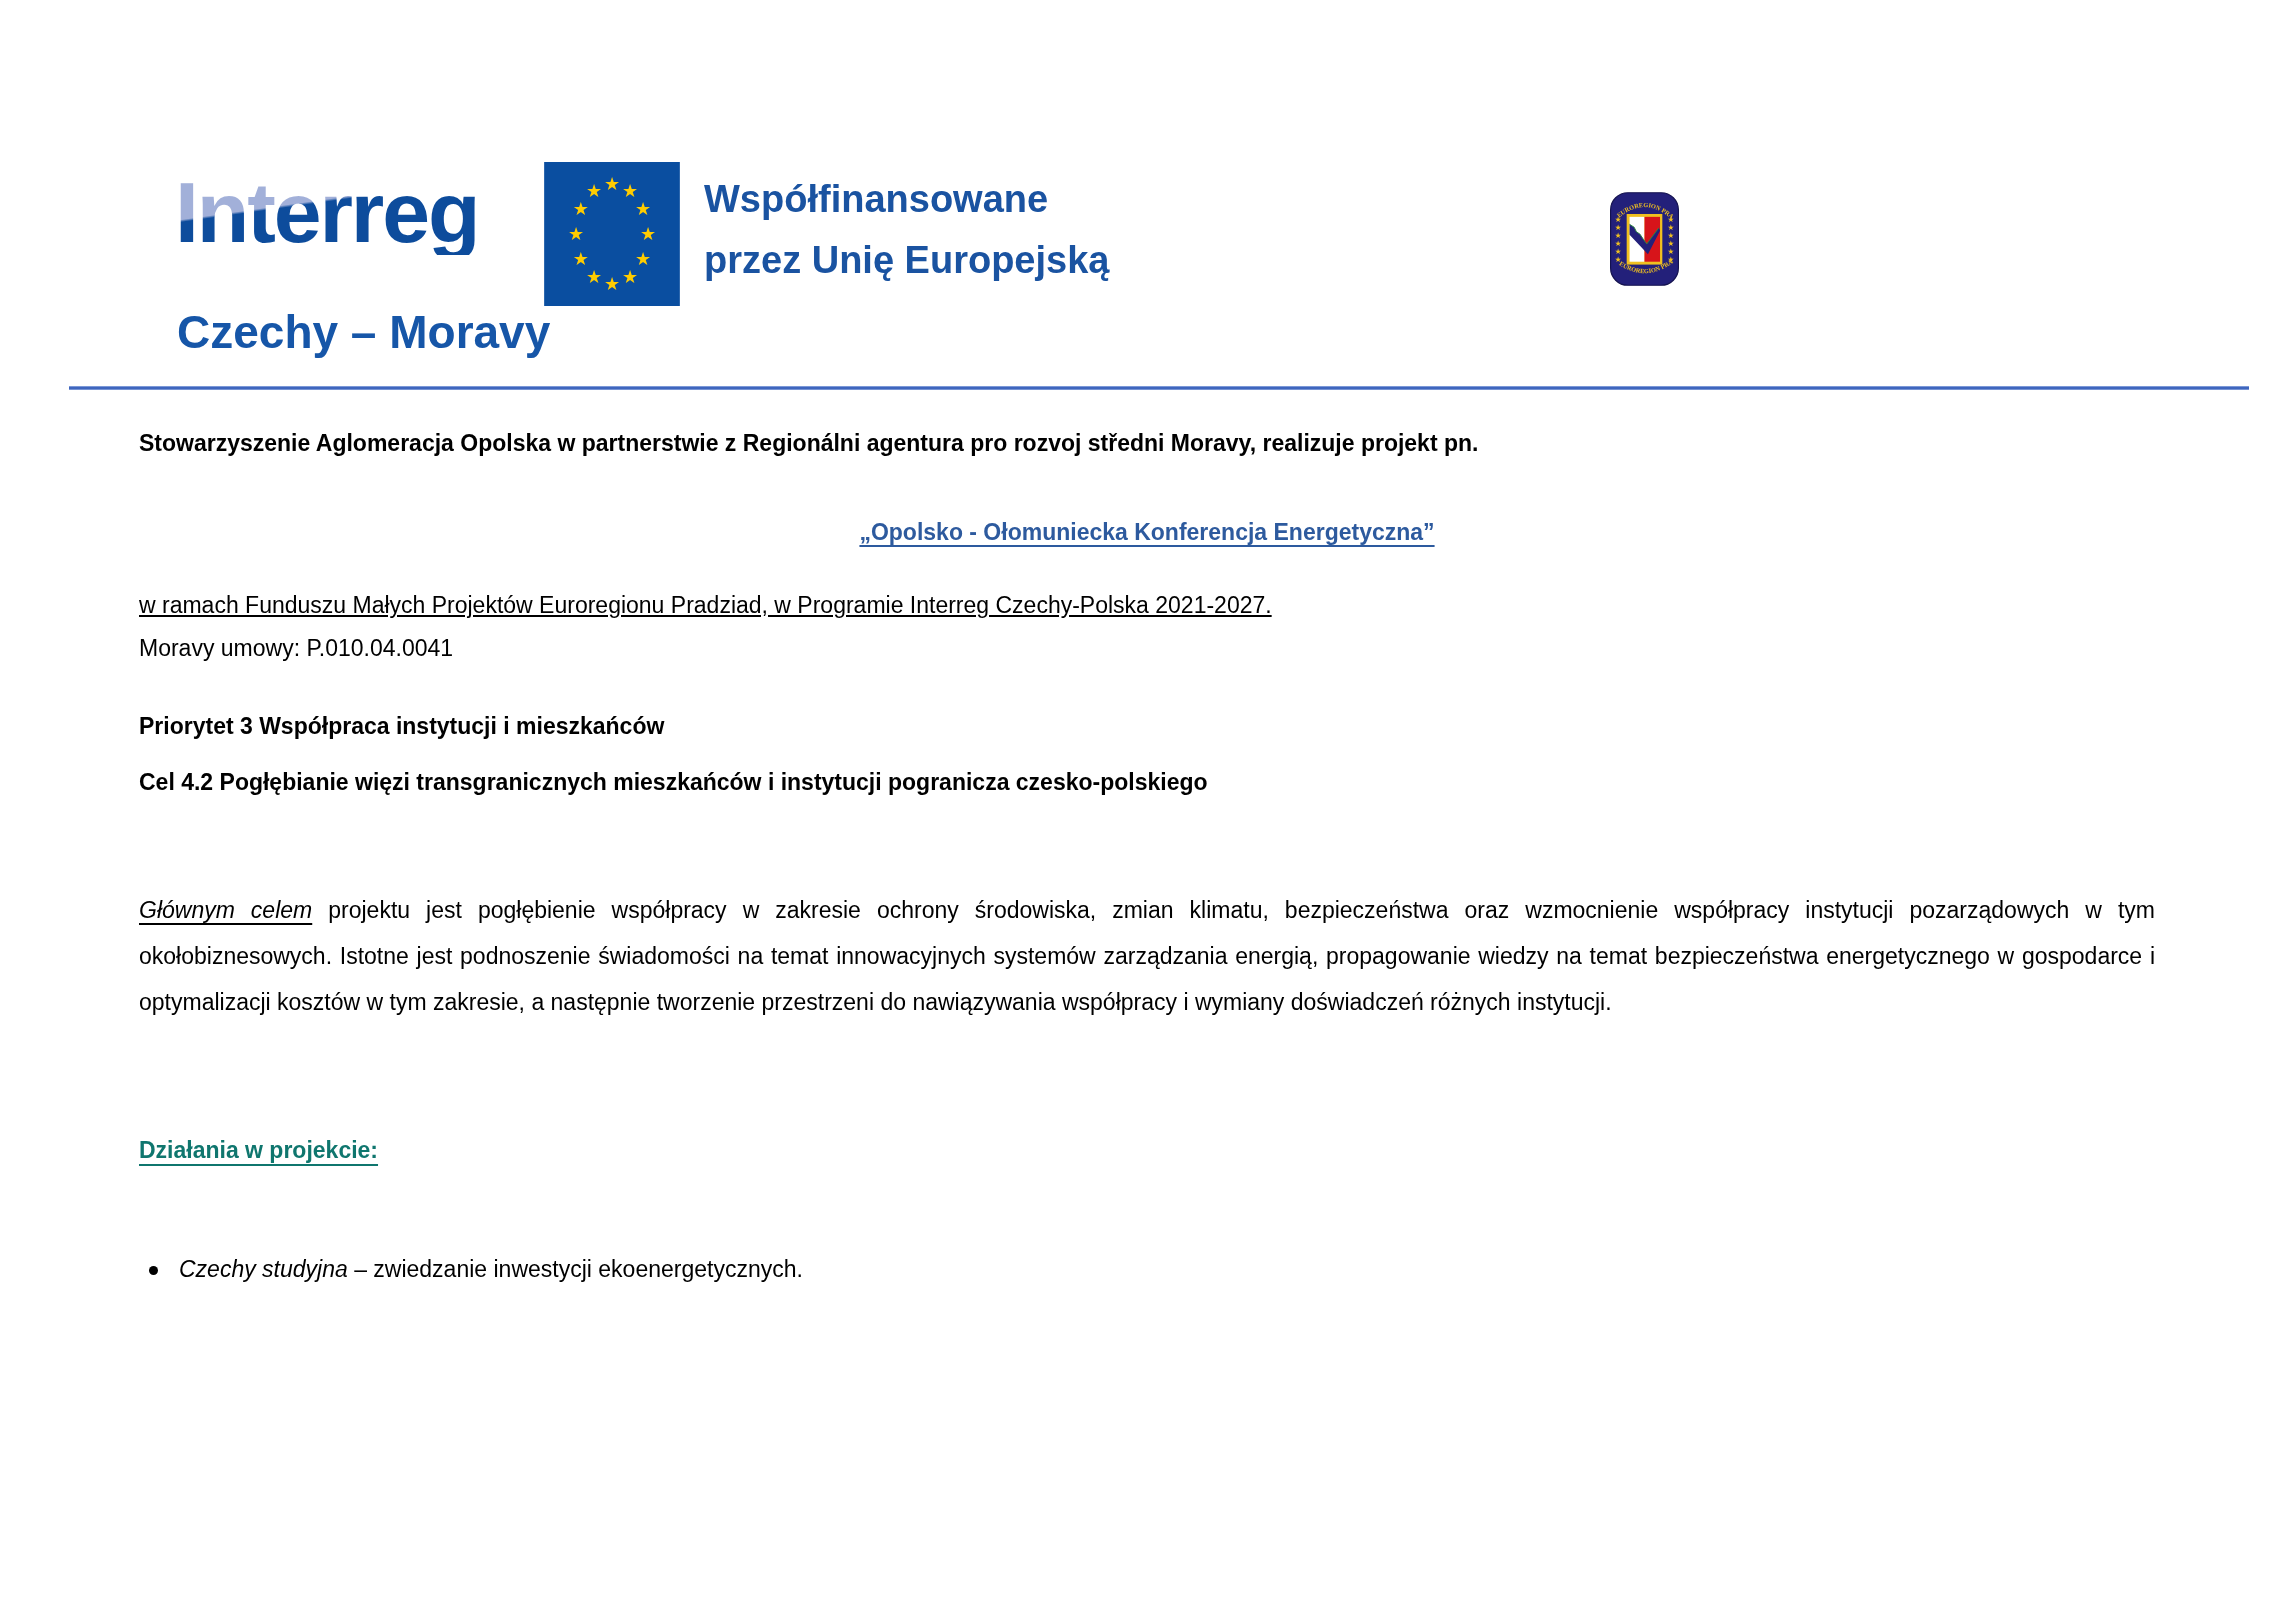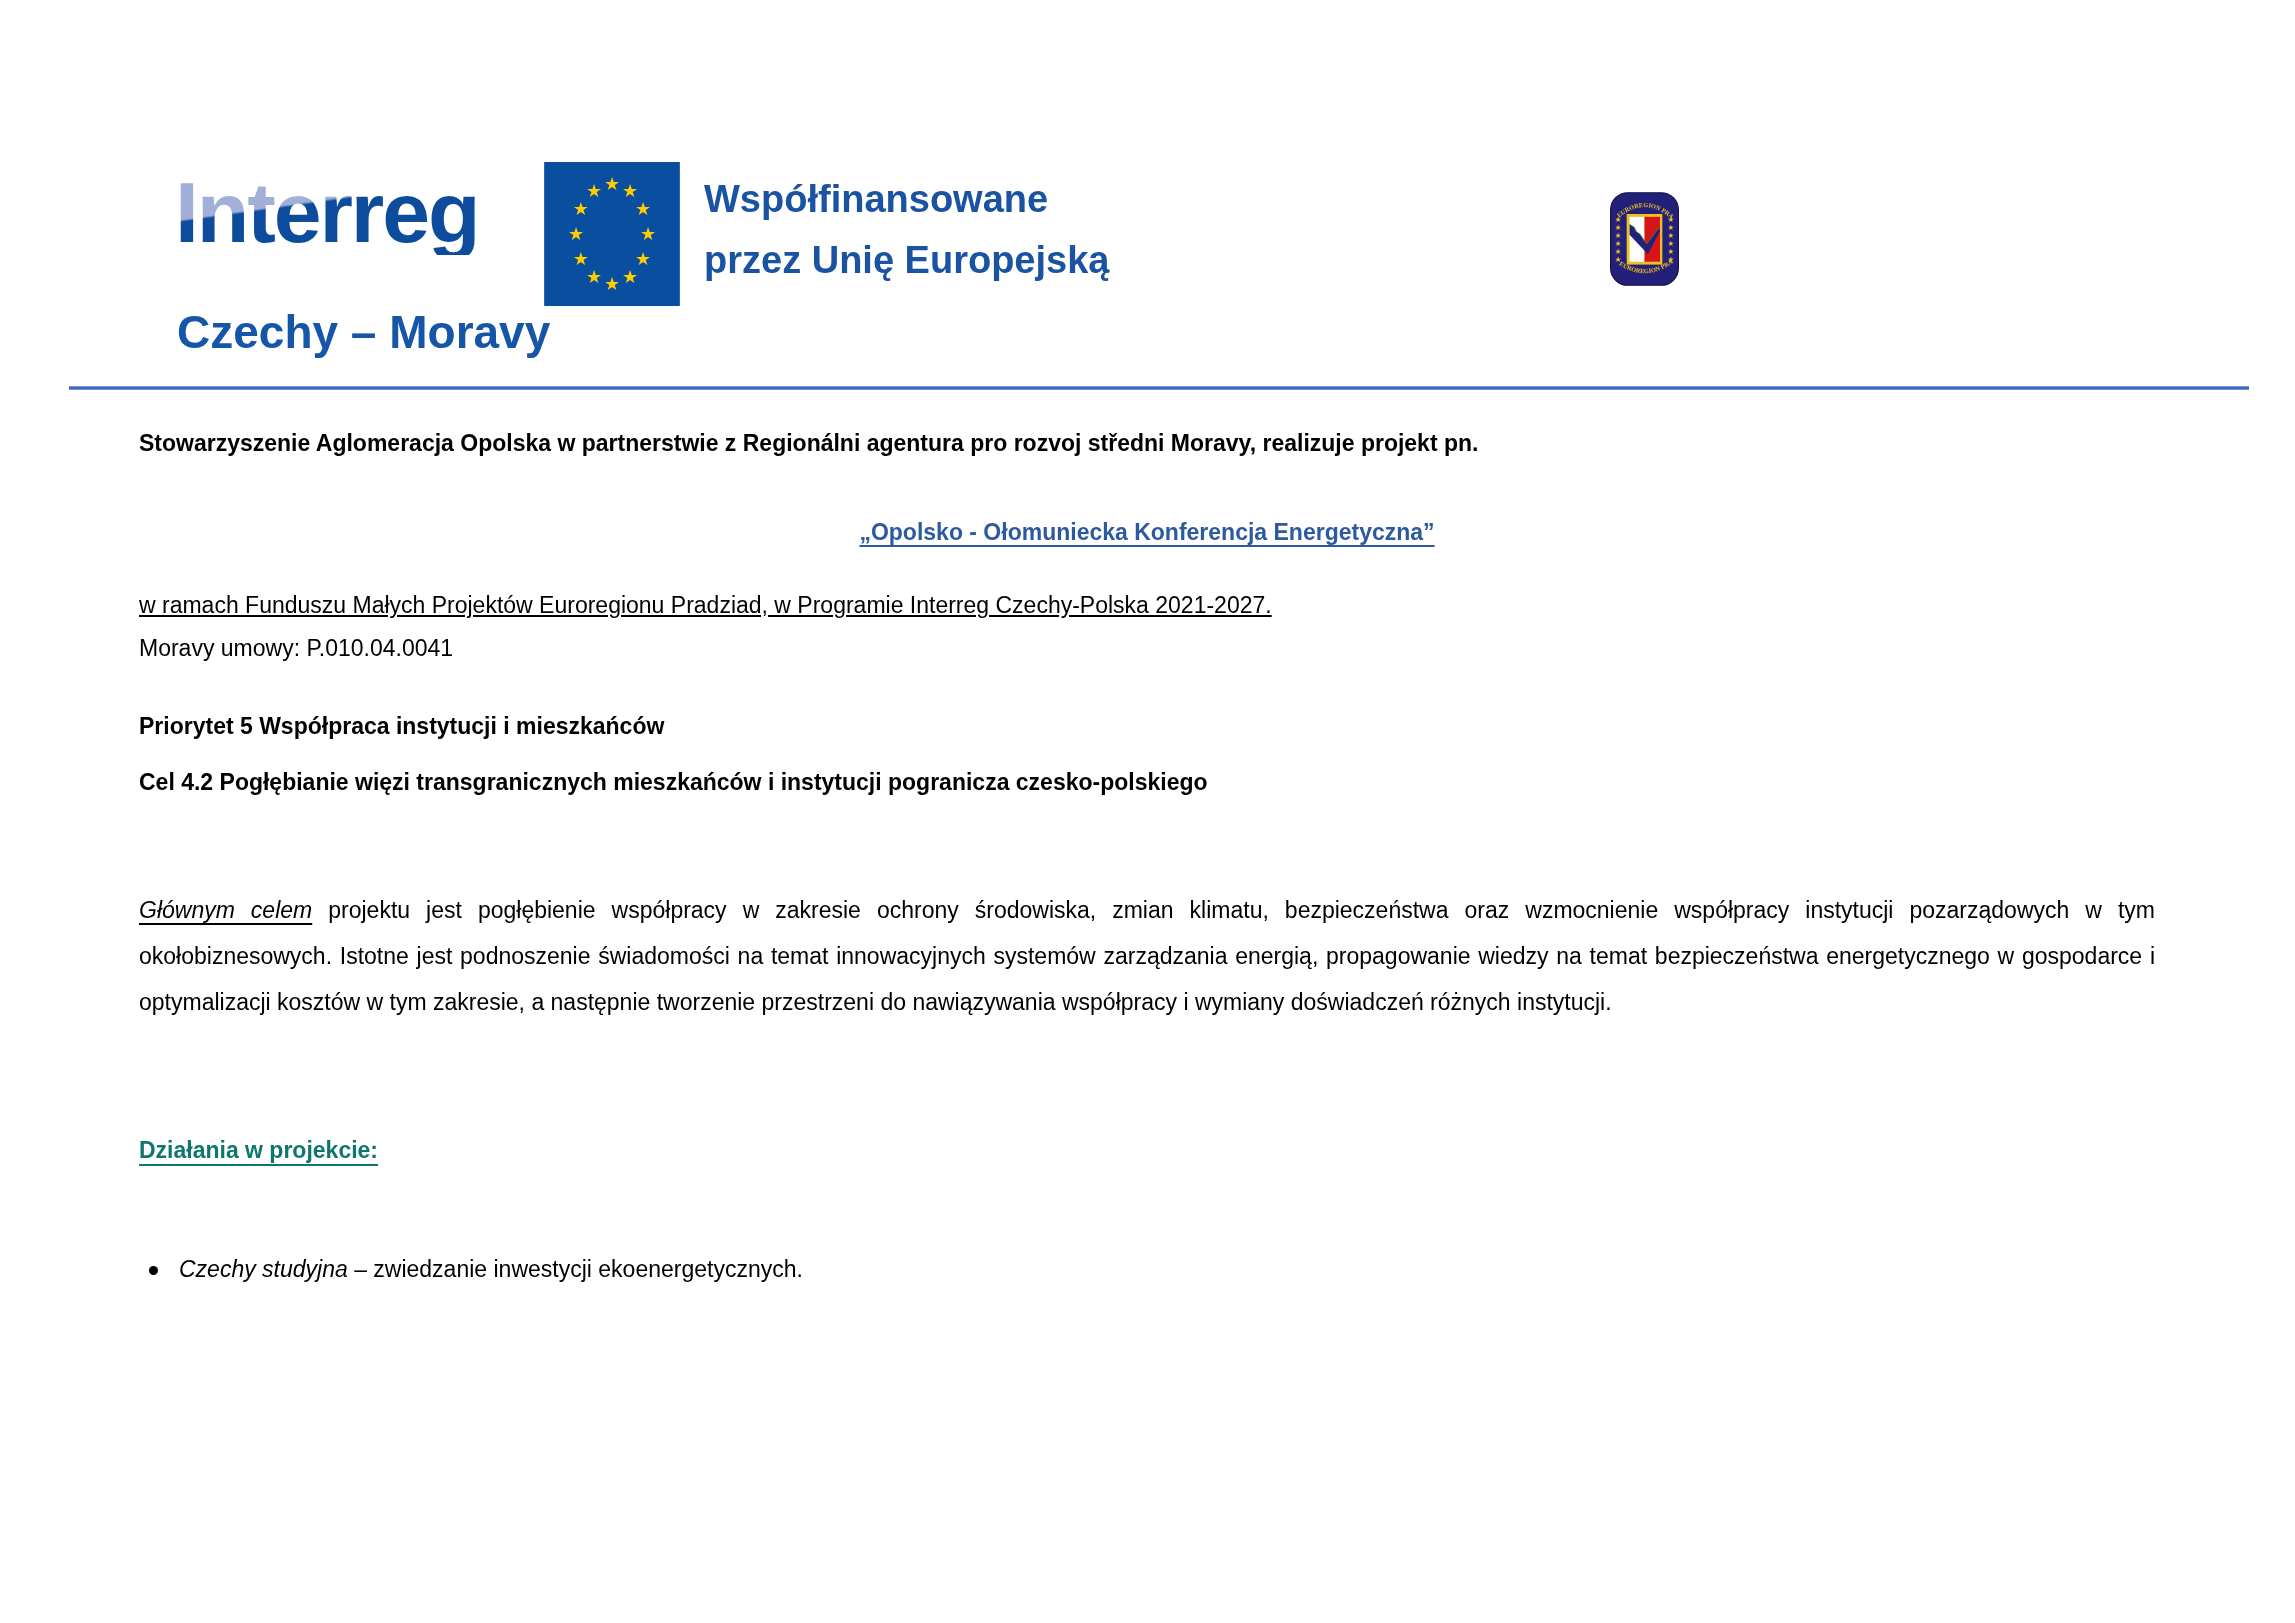--- a/index.html
+++ b/index.html
@@ -182,21 +182,21 @@
   <div class="doc-text project-title">
     <span>„Opolsko - Ołomuniecka Konferencja Energetyczna”</span>
   </div>
 
   <div class="doc-text intro-line">Stowarzyszenie Aglomeracja Opolska w partnerstwie z Regionálni agentura pro rozvoj středni Moravy, realizuje projekt pn.</div>
 
   <div class="doc-text program-line">w ramach Funduszu Małych Projektów Euroregionu Pradziad, w Programie Interreg Czechy-Polska 2021-2027.</div>
 
   <div class="doc-text contract-line">Moravy umowy: P.010.04.0041</div>
 
-  <div class="doc-text priority-line">Priorytet 5 Współpraca instytucji i mieszkańców</div>
+  <div class="doc-text priority-line">Priorytet 3 Współpraca instytucji i mieszkańców</div>
 
   <div class="doc-text goal-line">Cel 4.2 Pogłębianie więzi transgranicznych mieszkańców i instytucji pogranicza czesko-polskiego</div>
 
   <div class="doc-text main-par"><span class="lead">Głównym celem</span><span> projektu jest pogłębienie współpracy w zakresie ochrony środowiska, zmian klimatu, bezpieczeństwa oraz wzmocnienie współpracy instytucji pozarządowych w tym okołobiznesowych. Istotne jest podnoszenie świadomości na temat innowacyjnych systemów zarządzania energią, propagowanie wiedzy na temat bezpieczeństwa energetycznego w gospodarce i optymalizacji kosztów w tym zakresie, a następnie tworzenie przestrzeni do nawiązywania współpracy i wymiany doświadczeń różnych instytucji.</span></div>
 
   <div class="doc-text activities-heading">
     <span>Działania w projekcie: </span>
   </div>
 
   <div class="doc-text bullets">

